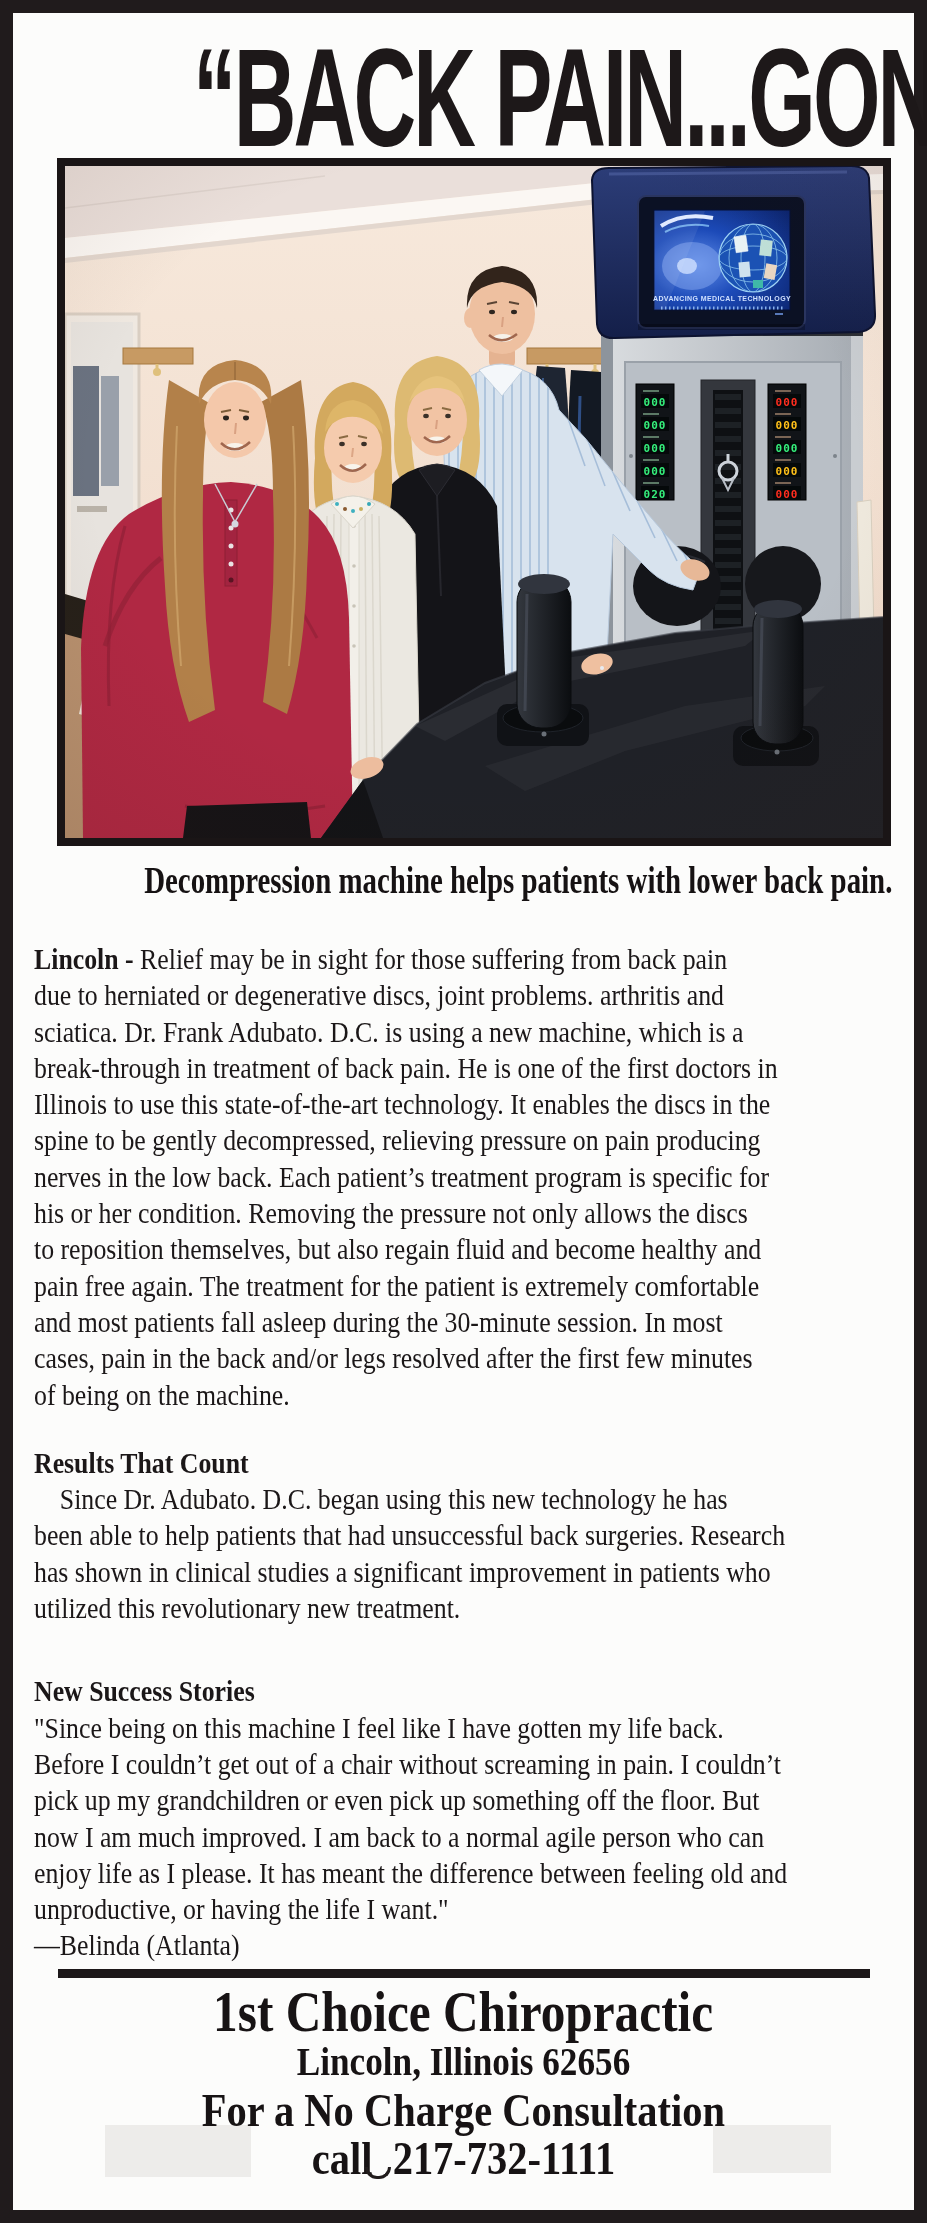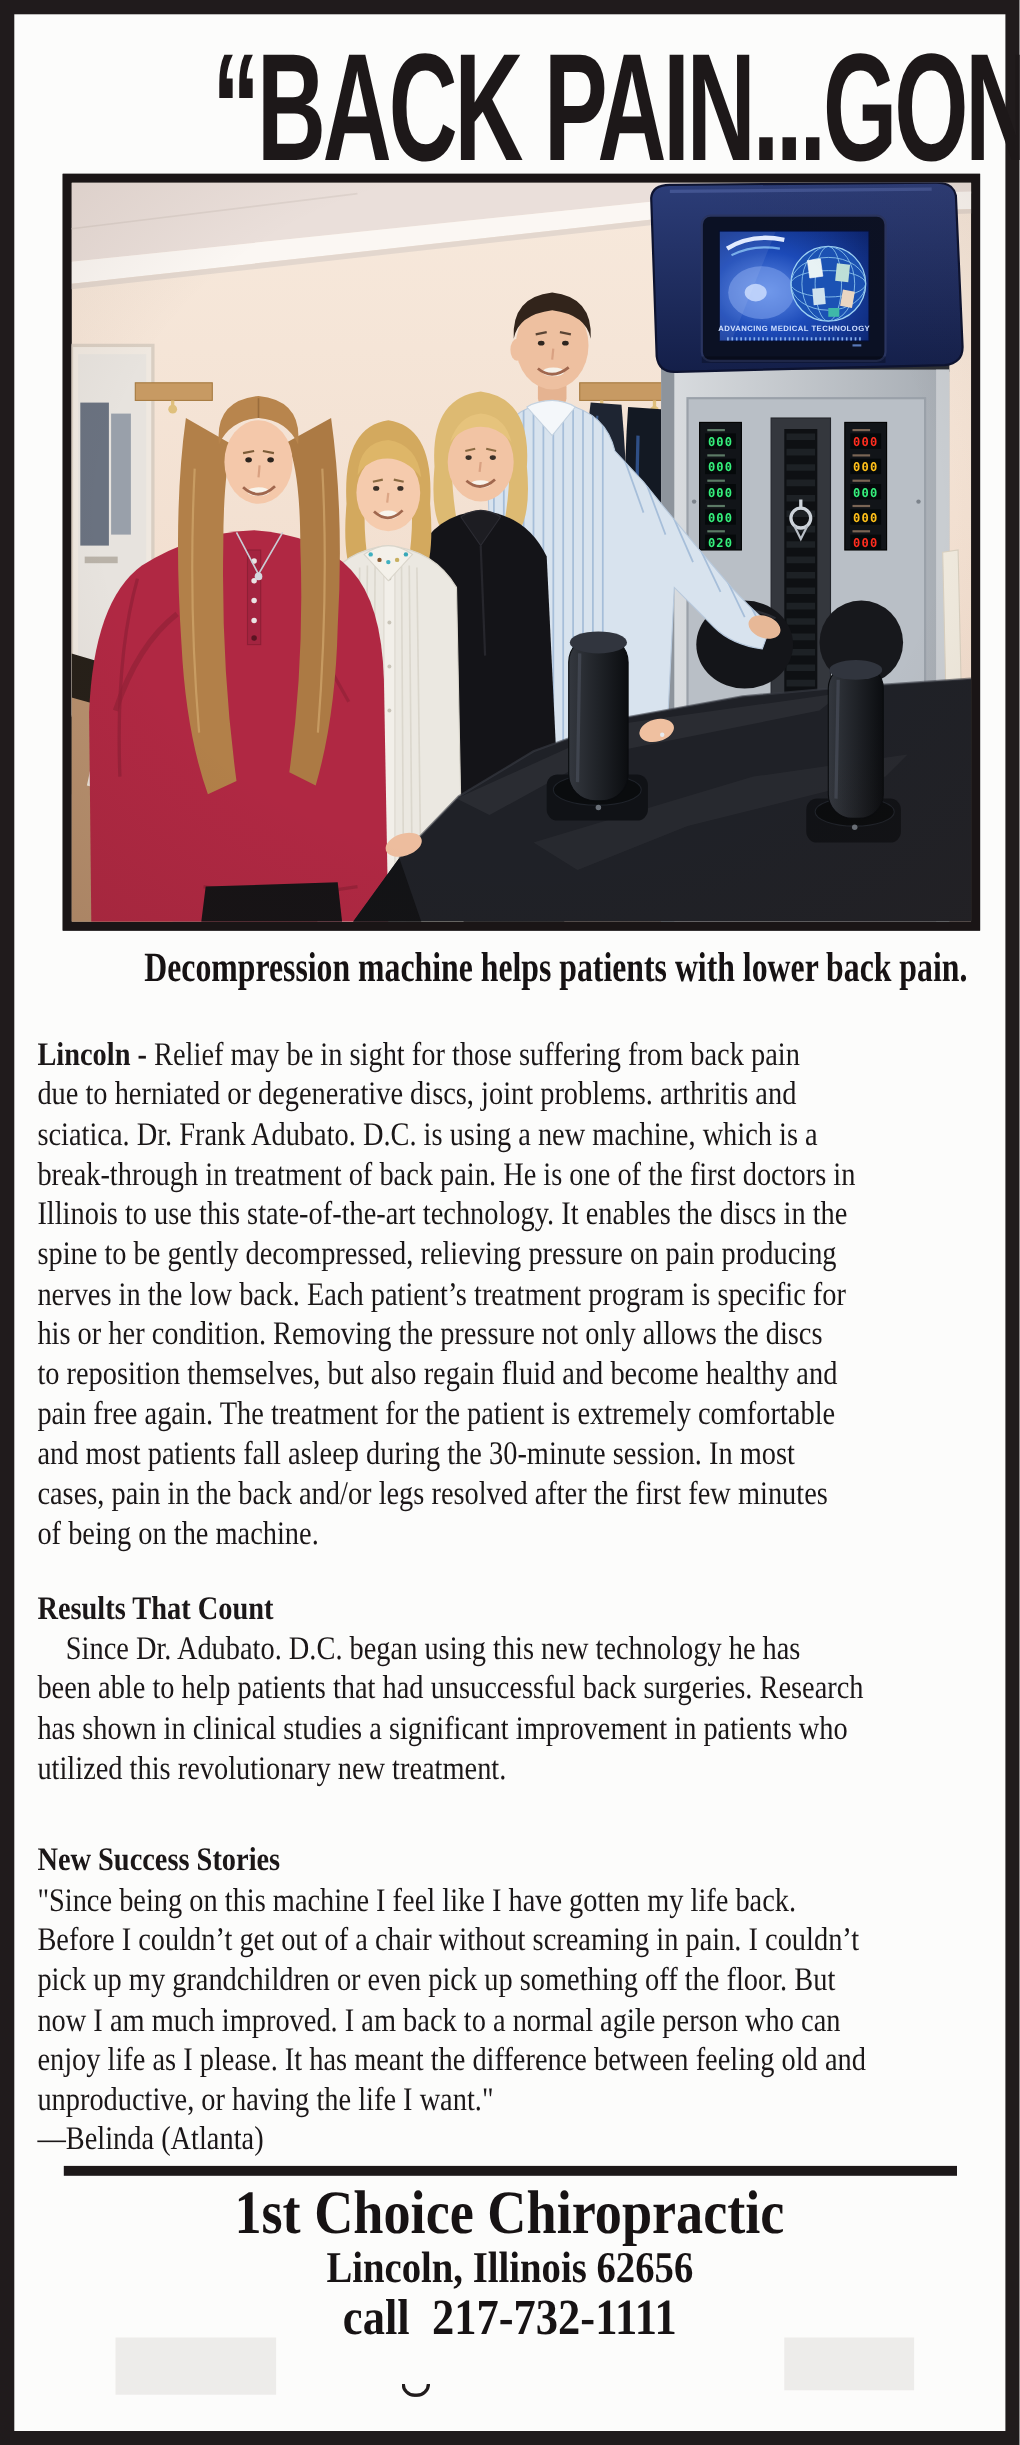--- a/index.html
+++ b/index.html
@@ -10,21 +10,21 @@
   .headline{position:absolute;top:14px;left:0;width:901px;text-align:center;}
   .headline span{display:inline-block;white-space:pre;font-family:"Liberation Sans","DejaVu Sans",sans-serif;
     font-weight:700;font-size:124px;letter-spacing:-4px;color:#1d1819;
     transform:scaleX(.70) scaleY(1.12);transform-origin:50% 50%;}
 
   
   .photo-frame{position:absolute;top:145px;left:44px;width:818px;height:672px;border:8px solid #1a1516;background:#000;}
   .photo-frame svg{display:block;}
 
   
-  .caption{position:absolute;top:845px;left:0;width:901px;text-align:left;}
+  .caption{position:absolute;top:845px;left:13px;width:901px;text-align:left;}
   .caption span{display:inline-block;white-space:pre;font-weight:700;font-size:38px;color:#161213;
     transform:scaleX(.76);transform-origin:50% 50%;}
 
   
   .copy{position:absolute;top:928px;left:21px;width:1045px;transform:scaleX(.86);transform-origin:0 0;
     font-size:30px;line-height:36.3px;color:#1b1718;}
   .copy p{margin:0;white-space:pre-wrap;}
   .copy h2{margin:32px 0 0 0;font-size:30px;line-height:36.3px;font-weight:700;white-space:pre;}
   .copy h2.second{margin-top:47px;}
   .copy b{font-weight:700;}
@@ -426,16 +426,17 @@
   </div>
 
   <div class="artifact a1"></div>
   <div class="artifact a2"></div>
   <div class="breve"></div>
 
   <div class="footer">
     <div class="rule"></div>
     <div class="clinic-name footer-text"><span>1st Choice Chiropractic</span></div>
     <div class="addr footer-text"><span>Lincoln, Illinois 62656</span></div>
+    <div class="cta footer-text"><span>For a No Charge Consultation</span></div>
     <div class="call footer-text"><span>call  217-732-1111</span></div>
   </div>
 
 </div>
 
 </body></html>

